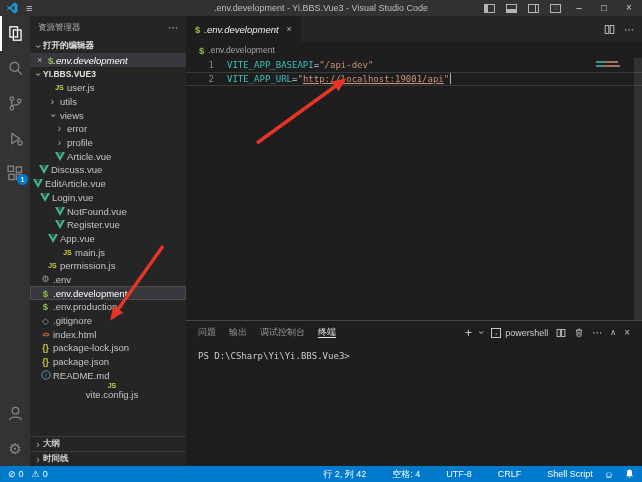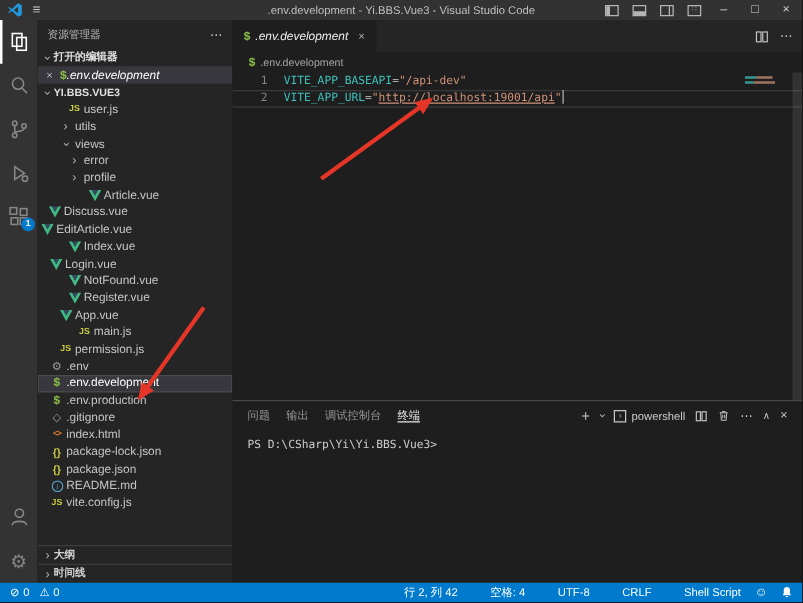--- a/index.html
+++ b/index.html
@@ -209,21 +209,21 @@
               <span class="chev">›</span>
             </span>
             <span>error</span>
           </div>
           <div class="trow" style="padding-left: 22px;">
             <span class="slot">
               <span class="chev">›</span>
             </span>
             <span>profile</span>
           </div>
-          <div class="trow" style="padding-left: 38px;">
+          <div class="trow" style="padding-left: 22px;">
             <span class="slot">
               <span class="fi">
                 <svg width="10" height="9" viewBox="0 0 10 9">
                   <path d="M0 0 L5 9 L10 0 L7.4 0 L5 4.4 L2.6 0 Z" fill="#41b883"></path>
                   <path d="M2.6 0 L5 4.4 L7.4 0 Z" fill="#34495e"></path>
                 </svg>
               </span>
             </span>
             <span>Article.vue</span>
           </div>
@@ -241,31 +241,20 @@
           <div class="trow" style="">
             <span class="slot">
               <span class="fi">
                 <svg width="10" height="9" viewBox="0 0 10 9">
                   <path d="M0 0 L5 9 L10 0 L7.4 0 L5 4.4 L2.6 0 Z" fill="#41b883"></path>
                   <path d="M2.6 0 L5 4.4 L7.4 0 Z" fill="#34495e"></path>
                 </svg>
               </span>
             </span>
             <span>EditArticle.vue</span>
-          </div>
-          <div class="trow" style="padding-left: 22px;">
-            <span class="slot">
-              <span class="fi">
-                <svg width="10" height="9" viewBox="0 0 10 9">
-                  <path d="M0 0 L5 9 L10 0 L7.4 0 L5 4.4 L2.6 0 Z" fill="#41b883"></path>
-                  <path d="M2.6 0 L5 4.4 L7.4 0 Z" fill="#34495e"></path>
-                </svg>
-              </span>
-            </span>
-            <span>Index.vue</span>
           </div>
           <div class="trow" style="padding-left: 7px;">
             <span class="slot">
               <span class="fi">
                 <svg width="10" height="9" viewBox="0 0 10 9">
                   <path d="M0 0 L5 9 L10 0 L7.4 0 L5 4.4 L2.6 0 Z" fill="#41b883"></path>
                   <path d="M2.6 0 L5 4.4 L7.4 0 Z" fill="#34495e"></path>
                 </svg>
               </span>
             </span>
@@ -362,21 +351,21 @@
             <span class="slot">
               <span class="fi">
                 <svg width="10" height="10" viewBox="0 0 10 10">
                   <circle cx="5" cy="5" r="4.2" fill="none" stroke="#519aba" stroke-width="1"></circle>
                   <text x="5" y="7.3" font-size="6.5" fill="#519aba" text-anchor="middle" font-style="italic" font-family="serif">i</text>
                 </svg>
               </span>
             </span>
             <span>README.md</span>
           </div>
-          <div class="trow" style="padding-left: 8px;">
+          <div class="trow" style="padding-left: 8px; flex-direction: column;">
             <span class="slot">
               <span class="fi icon-js">JS</span>
             </span>
             <span>vite.config.js</span>
           </div>
         </div>
       <div class="sb-bottom">
         <div class="sb-brow">
           <span class="chev">›</span>
           <span>大纲</span>

